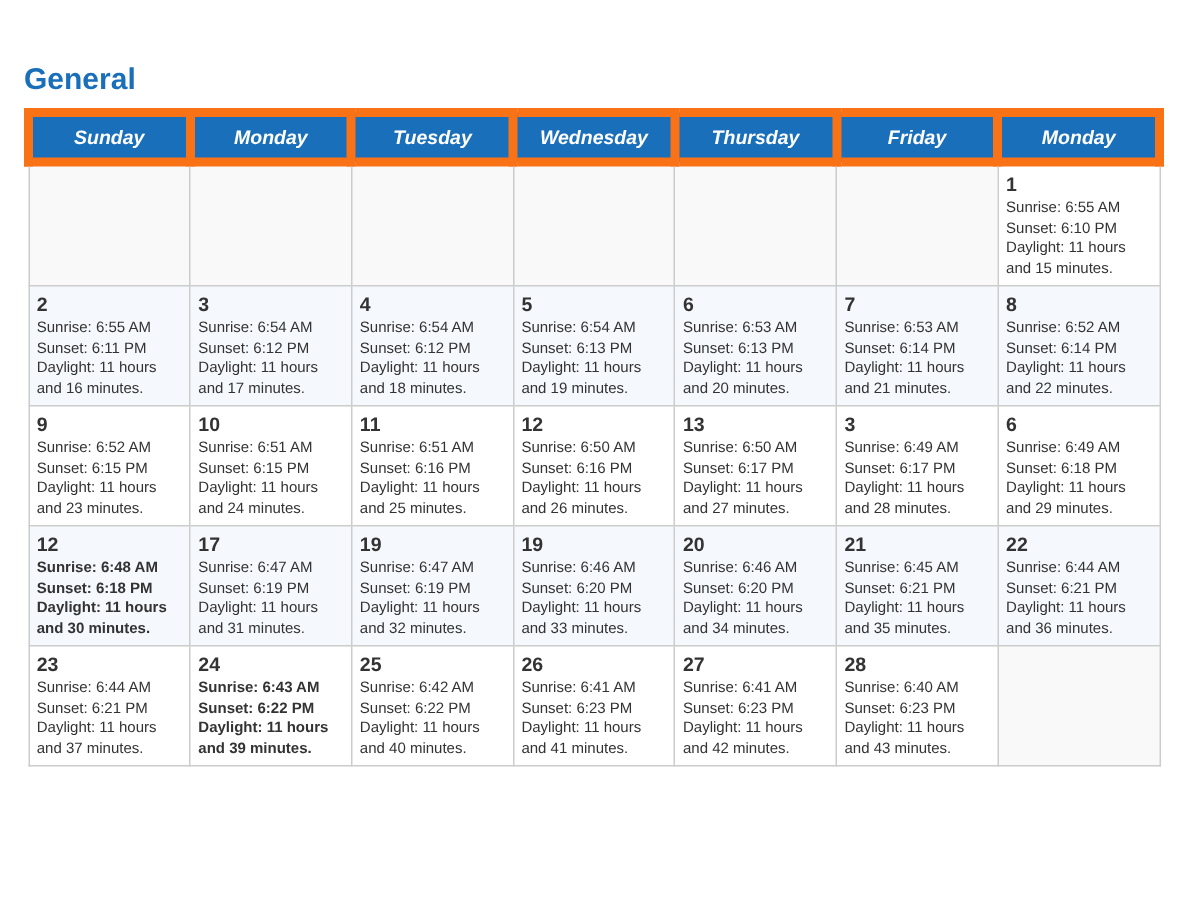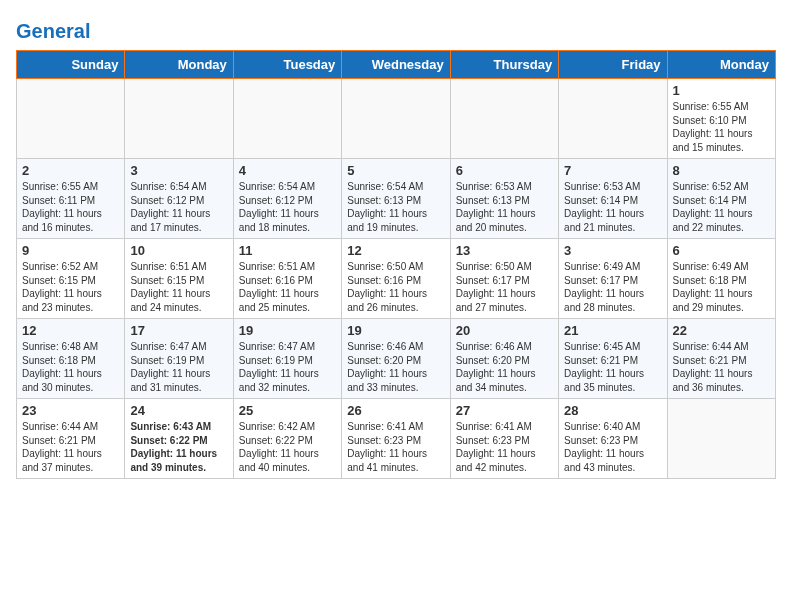--- a/index.html
+++ b/index.html
@@ -8,20 +8,21 @@
       background: #fff;
       width: 792px;
       min-height: 612px;
       padding: 16px;
     }
     .header {
       display: flex;
       justify-content: space-between;
       align-items: flex-start;
       margin-bottom: 8px;
+      margin-top: 22px;
     }
     .logo {
       display: flex;
       align-items: center;
       margin-top: 4px;
     }
     .logo-text {
       font-size: 20px;
       font-weight: bold;
       color: #333;
@@ -52,22 +53,23 @@
       width: 100%;
       border-collapse: collapse;
       border: 1px solid #ccc;
     }
     .calendar th {
       background: #1a6fba;
       color: #fff;
       font-size: 13px;
       font-weight: bold;
       padding: 6px 6px;
-      text-align: right;
-      border: 1px solid #f97316;
+      text-align: center;
+      border: 6px solid #f97316;
+      font-style: italic;
     }
     .calendar td {
       vertical-align: top;
       border: 1px solid #ccc;
       padding: 4px 5px;
       width: calc(100% / 7);
       height: 80px;
       font-size: 10.5px;
       color: #333;
       background: #fff;
@@ -236,21 +238,21 @@
           <span class="day-num">6</span>
           <div class="day-info" style="white-space: pre-line;">Sunrise: 6:49 AM
 Sunset: 6:18 PM
 Daylight: 11 hours
 and 29 minutes.</div>
         </td>
       </tr>
       <tr class="week-row">
         <td>
           <span class="day-num">12</span>
-          <div class="day-info" style="white-space: pre-line;">Sunrise: 6:48 AM
+          <div class="day-info" style="white-space: pre-line; font-weight: bold;">Sunrise: 6:48 AM
 Sunset: 6:18 PM
 Daylight: 11 hours
 and 30 minutes.</div>
         </td>
         <td>
           <span class="day-num">17</span>
           <div class="day-info" style="white-space: pre-line;">Sunrise: 6:47 AM
 Sunset: 6:19 PM
 Daylight: 11 hours
 and 31 minutes.</div>

